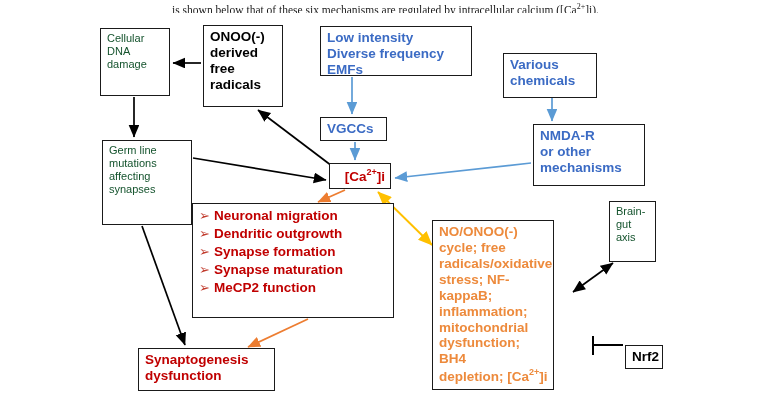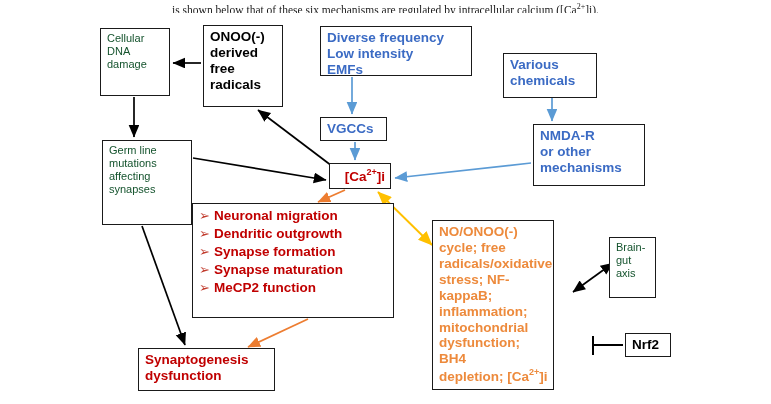--- a/index.html
+++ b/index.html
@@ -70,22 +70,22 @@
   #node-cellular-dna   { left: 100px; top: 28px;  width: 70px;  height: 68px; }
   #node-onooo-radicals { left: 203px; top: 25px;  width: 80px;  height: 82px; }
   #node-emfs           { left: 320px; top: 26px;  width: 152px; height: 50px; }
   #node-various-chem   { left: 503px; top: 41px;  width: 94px;  height: 45px; margin-top: 12px; }
   #node-vgccs          { left: 320px; top: 117px; width: 67px;  height: 24px; }
   #node-nmdar          { left: 533px; top: 124px; width: 112px; height: 62px; }
   #node-germline       { left: 102px; top: 140px; width: 90px;  height: 85px; }
   #node-ca             { left: 329px; top: 163px; width: 62px;  height: 26px; text-align: right; }
   #node-bullets        { left: 192px; top: 203px; width: 202px; height: 115px; }
   #node-noonoo         { left: 432px; top: 220px; width: 122px; height: 170px; }
-  #node-braingut       { left: 609px; top: 201px; width: 47px;  height: 61px; margin-top: 36px; }
-  #node-nrf2           { left: 625px; top: 333px; width: 46px;  height: 24px; }
+  #node-braingut       { left: 609px; top: 201px; width: 47px;  height: 61px; }
+  #node-nrf2           { left: 625px; top: 345px; width: 38px;  height: 24px; }
   #node-synaptogenesis { left: 138px; top: 348px; width: 137px; height: 43px; }
 </style>
 </head>
 <body>
 
 <div id="caption">
   <span>is shown below that of these six mechanisms are regulated by intracellular calcium ([Ca</span><sup>2+</sup><span>]i).</span>
 </div>
 
 <svg id="diagram" viewBox="0 0 771 404">
@@ -147,22 +147,22 @@
 </div>
 
 <div class="node" id="node-onooo-radicals">
   <div class="txt-black-b">ONOO(-)</div>
   <div class="txt-black-b">derived</div>
   <div class="txt-black-b">free</div>
   <div class="txt-black-b">radicals</div>
 </div>
 
 <div class="node" id="node-emfs">
+  <div class="txt-blue">Low intensity</div>
   <div class="txt-blue">Diverse frequency</div>
-  <div class="txt-blue">Low intensity</div>
   <div class="txt-blue">EMFs</div>
 </div>
 
 <div class="node" id="node-various-chem">
   <div class="txt-blue">Various</div>
   <div class="txt-blue">chemicals</div>
 </div>
 
 <div class="node" id="node-vgccs">
   <div class="txt-blue">VGCCs</div>

